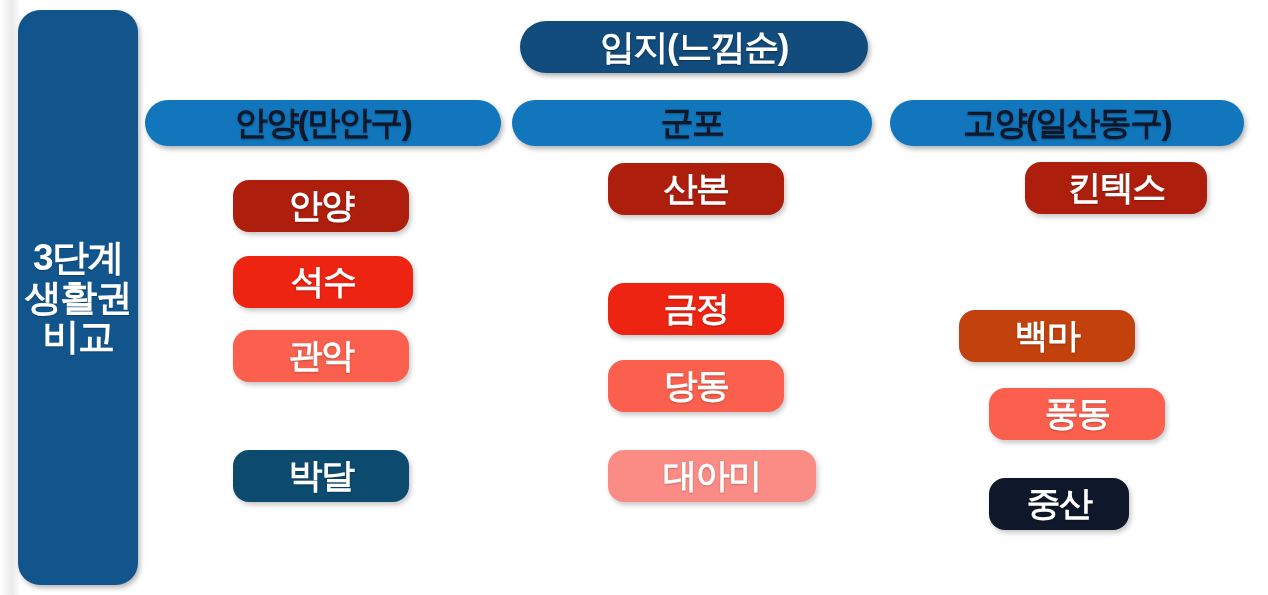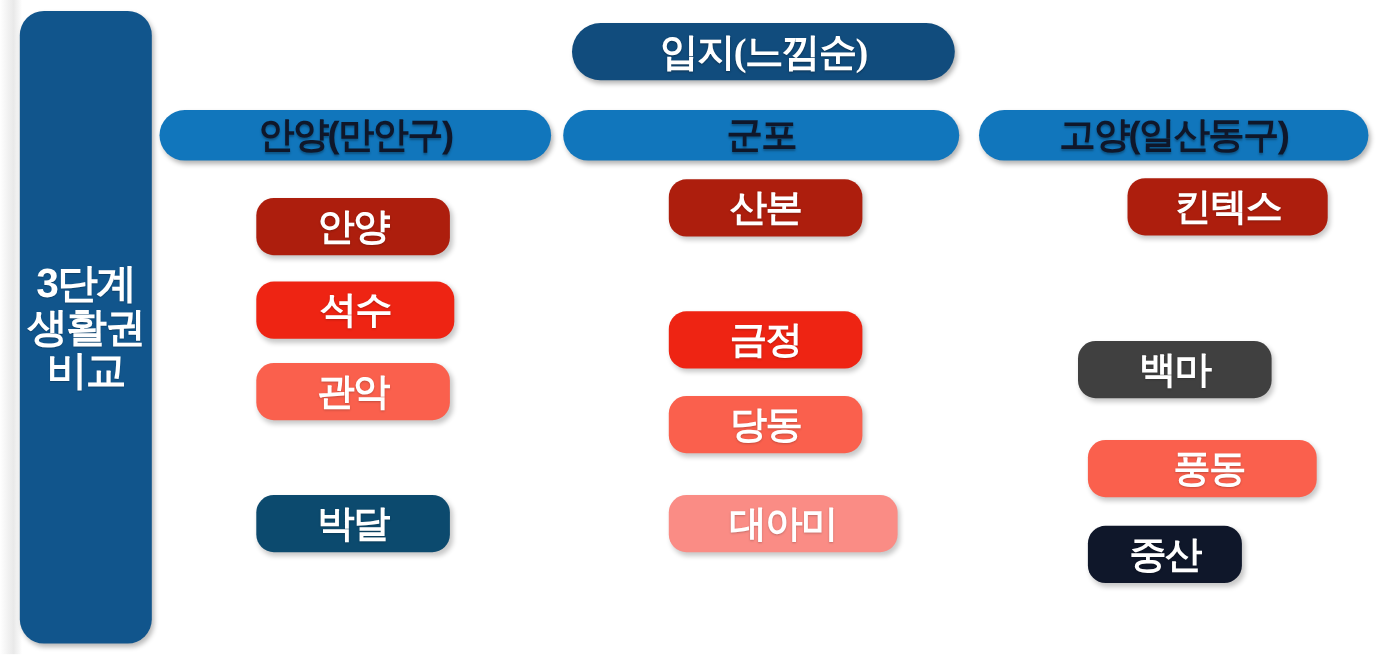--- a/index.html
+++ b/index.html
@@ -59,21 +59,20 @@
     left: 520px;
     top: 21px;
     width: 348px;
     height: 52px;
     background: #114C7D;
     border-radius: 26px;
     box-shadow: 2px 3px 5px rgba(0,0,0,0.3);
     display: flex;
     align-items: center;
     justify-content: center;
-    font-family: Liberation Serif, serif;
   }
   .title-banner-text {
     color: #ffffff;
     font-size: 35px;
     font-weight: bold;
     letter-spacing: -1.5px;
     text-shadow: 0 1px 2px rgba(0,0,0,0.35);
   }
 
   
@@ -165,24 +164,24 @@
       </div>
       <div class="pill" style="left: 608px; top: 360px; width: 176px; background: rgb(250, 96, 77);">
         <div class="pill-text">당동</div>
       </div>
       <div class="pill" style="left: 608px; top: 450px; width: 208px; background: rgb(250, 140, 133);">
         <div class="pill-text">대아미</div>
       </div>
       <div class="pill" style="left: 989px; top: 162px; width: 182px; background: rgb(173, 30, 13); margin-left: 36px;">
         <div class="pill-text">킨텍스</div>
       </div>
-      <div class="pill" style="left: 980px; top: 310px; width: 176px; background: #404040;">
+      <div class="pill" style="left: 959px; top: 310px; width: 176px; background: #c2410c;">
         <div class="pill-text">백마</div>
       </div>
-      <div class="pill" style="left: 989px; top: 400px; width: 196px; background: rgb(250, 96, 77); padding-left: 12px;">
+      <div class="pill" style="left: 989px; top: 388px; width: 176px; background: rgb(250, 96, 77);">
         <div class="pill-text">풍동</div>
       </div>
       <div class="pill" style="left: 989px; top: 478px; width: 140px; background: #0f172a;">
         <div class="pill-text">중산</div>
       </div>
     </div>
 
 </div>
 
 </body></html>

